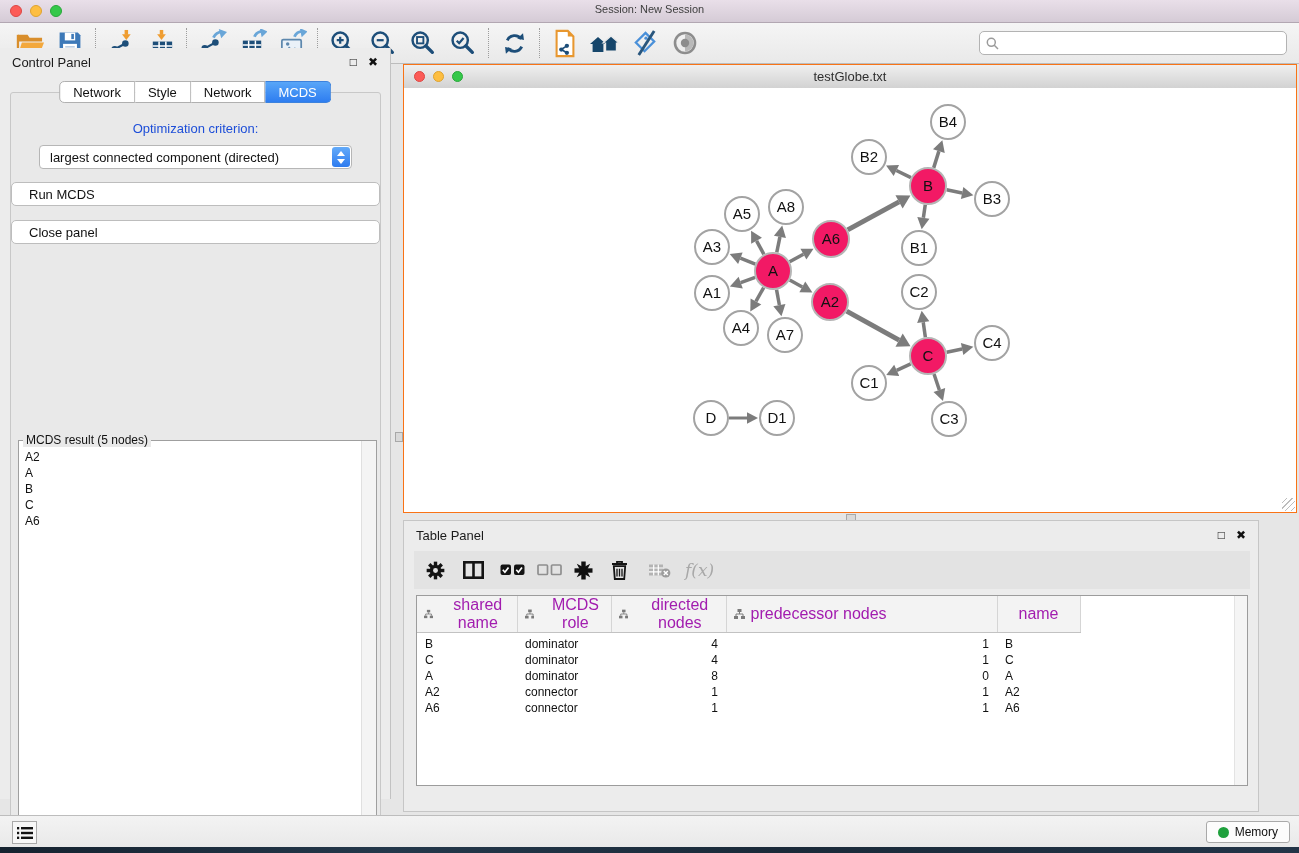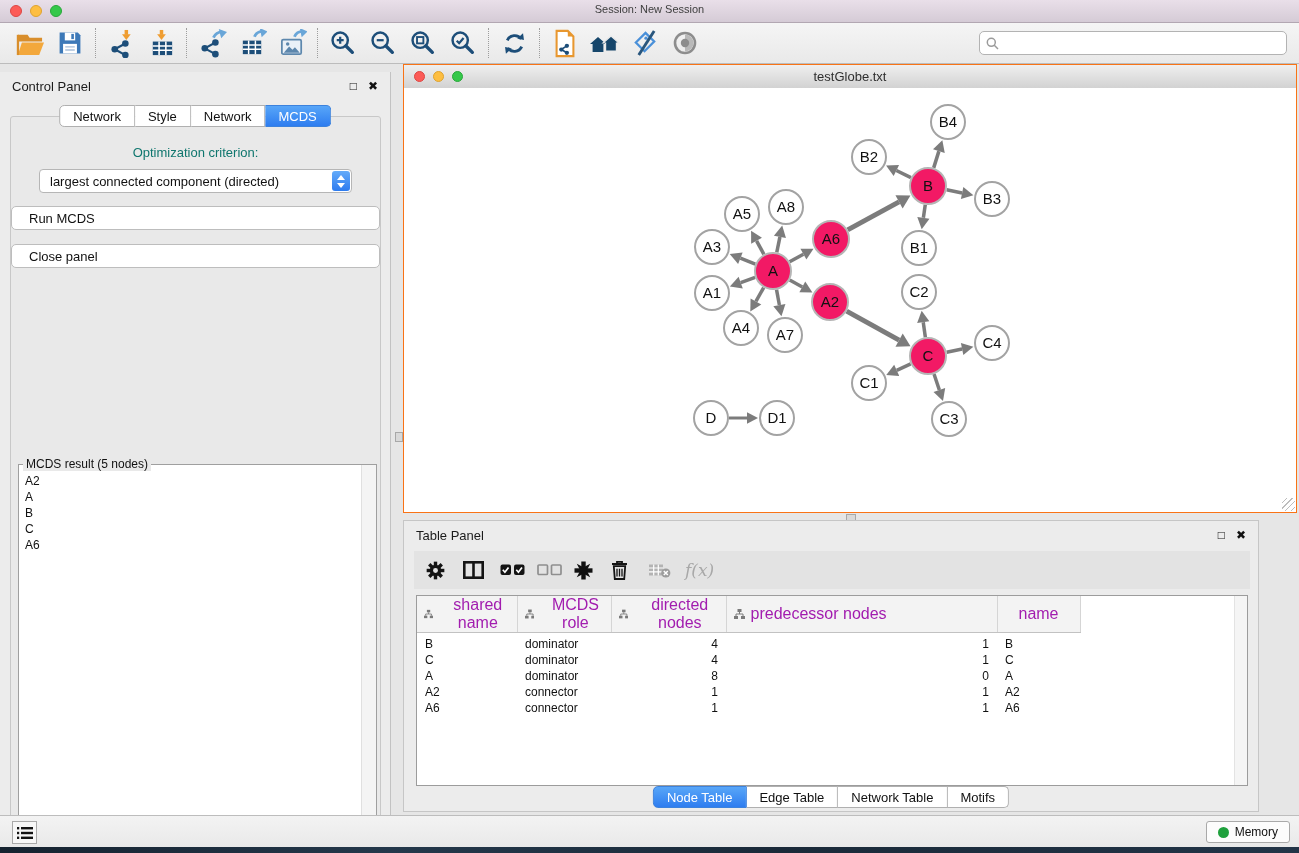--- a/index.html
+++ b/index.html
@@ -18,34 +18,34 @@
   
   .toolbar{position:absolute;left:0;top:23px;width:1299px;height:41px;
            background:linear-gradient(#f5f5f5,#e9e9e9);border-bottom:1px solid #bcbcbc;
            display:flex;align-items:center;padding:0 10px;box-sizing:border-box;}
   .tb-icon{width:40px;height:36px;display:flex;align-items:center;justify-content:center;flex:0 0 auto;}
   .tb-sep{width:0;height:30px;border-left:1px dotted #9d9d9d;margin:0 5px;flex:0 0 auto;}
   .search{margin-left:auto;margin-right:2px;width:294px;height:22px;background:#fff;
           border:1px solid #b3b3b3;border-radius:5px;display:flex;align-items:center;padding:0 6px;}
   .search input{border:none;outline:none;flex:1;font-size:12px;font-family:"Liberation Sans",sans-serif;background:transparent;}
   
-  .cpanel{position:absolute;left:0;top:72px;width:391px;height:751px;background:#ececec;
+  .cpanel{position:absolute;left:0;top:48px;width:391px;height:751px;background:#ececec;
           border-right:1px solid #c2c2c2;box-sizing:border-box;}
   .panel-head{height:28px;display:flex;align-items:center;padding:0 12px;font-size:13px;color:#1b1b1b;}
   .win-btns{margin-left:auto;display:flex;gap:11px;align-items:center;color:#111;}
   .wb{font-size:12px;line-height:12px;cursor:default;}
   .cp-tabs{position:absolute;left:50%;top:33px;transform:translateX(-50%);display:flex;z-index:3;}
   .seg{height:20px;padding:0 13px;background:#fff;border:1px solid #b0b0b0;border-left:none;
        font-size:13px;color:#111;display:flex;align-items:center;white-space:nowrap;}
   .seg:first-child{border-left:1px solid #b0b0b0;border-radius:5px 0 0 5px;}
   .seg:last-child{border-radius:0 5px 5px 0;}
   .seg.sel{background:linear-gradient(#58a6f8,#2e7df0);border-color:#3c82dd;color:#fff;}
   .cp-body{position:absolute;left:10px;top:44px;width:371px;height:742px;background:#e9e9e9;
            border:1px solid #c8c8c8;border-radius:3px;box-sizing:border-box;}
-  .opt-label{margin-top:28px;text-align:center;font-size:13px;color:#0f766e;}
+  .opt-label{margin-top:28px;text-align:center;font-size:13px;color:#1d4ed8;}
   .selectbox{position:relative;margin:9px auto 0;width:313px;height:24px;background:#fff;
              border:1px solid #b6b6b6;border-radius:4px;box-sizing:border-box;
              display:flex;align-items:center;font-size:13px;padding-left:10px;color:#111;}
   .stepper{position:absolute;right:1px;top:1px;bottom:1px;width:18px;border-radius:3px;
            background:linear-gradient(#64abf9,#2d7bef);display:flex;flex-direction:column;
            align-items:center;justify-content:center;gap:3px;}
   .tri-up{width:0;height:0;border-left:4px solid transparent;border-right:4px solid transparent;border-bottom:5px solid #fff;}
   .tri-dn{width:0;height:0;border-left:4px solid transparent;border-right:4px solid transparent;border-top:5px solid #fff;}
   .btn-row{display:flex;justify-content:center;gap:14px;margin-top:13px;flex-direction:column;}
   .btn{height:22px;padding:0 17px;background:#fff;border:1px solid #bdbdbd;border-radius:5px;
@@ -663,26 +663,20 @@
               <td class="al-left">A6</td>
               <td class="al-left">connector</td>
               <td class="al-right">1</td>
               <td class="al-right">1</td>
               <td class="al-left">A6</td>
             </tr>
           </tbody>
         </table>
       <div class="t-scroll"></div>
     </div>
-    <div class="t-tabs" id="tbl-tabs">
-        <div class="seg sel">Node Table</div>
-        <div class="seg">Edge Table</div>
-        <div class="seg">Network Table</div>
-        <div class="seg">Motifs</div>
-      </div>
   </div>
 
   <div class="statusbar">
     <div class="list-btn">
       <svg width="16" height="14" viewBox="0 0 16 14">
           <g fill="#141414">
             <rect x="0" y="1" width="2.2" height="2.4"></rect>
             <rect x="4" y="1" width="12" height="2.4"></rect>
             <rect x="0" y="5.8" width="2.2" height="2.4"></rect>
             <rect x="4" y="5.8" width="12" height="2.4"></rect>

